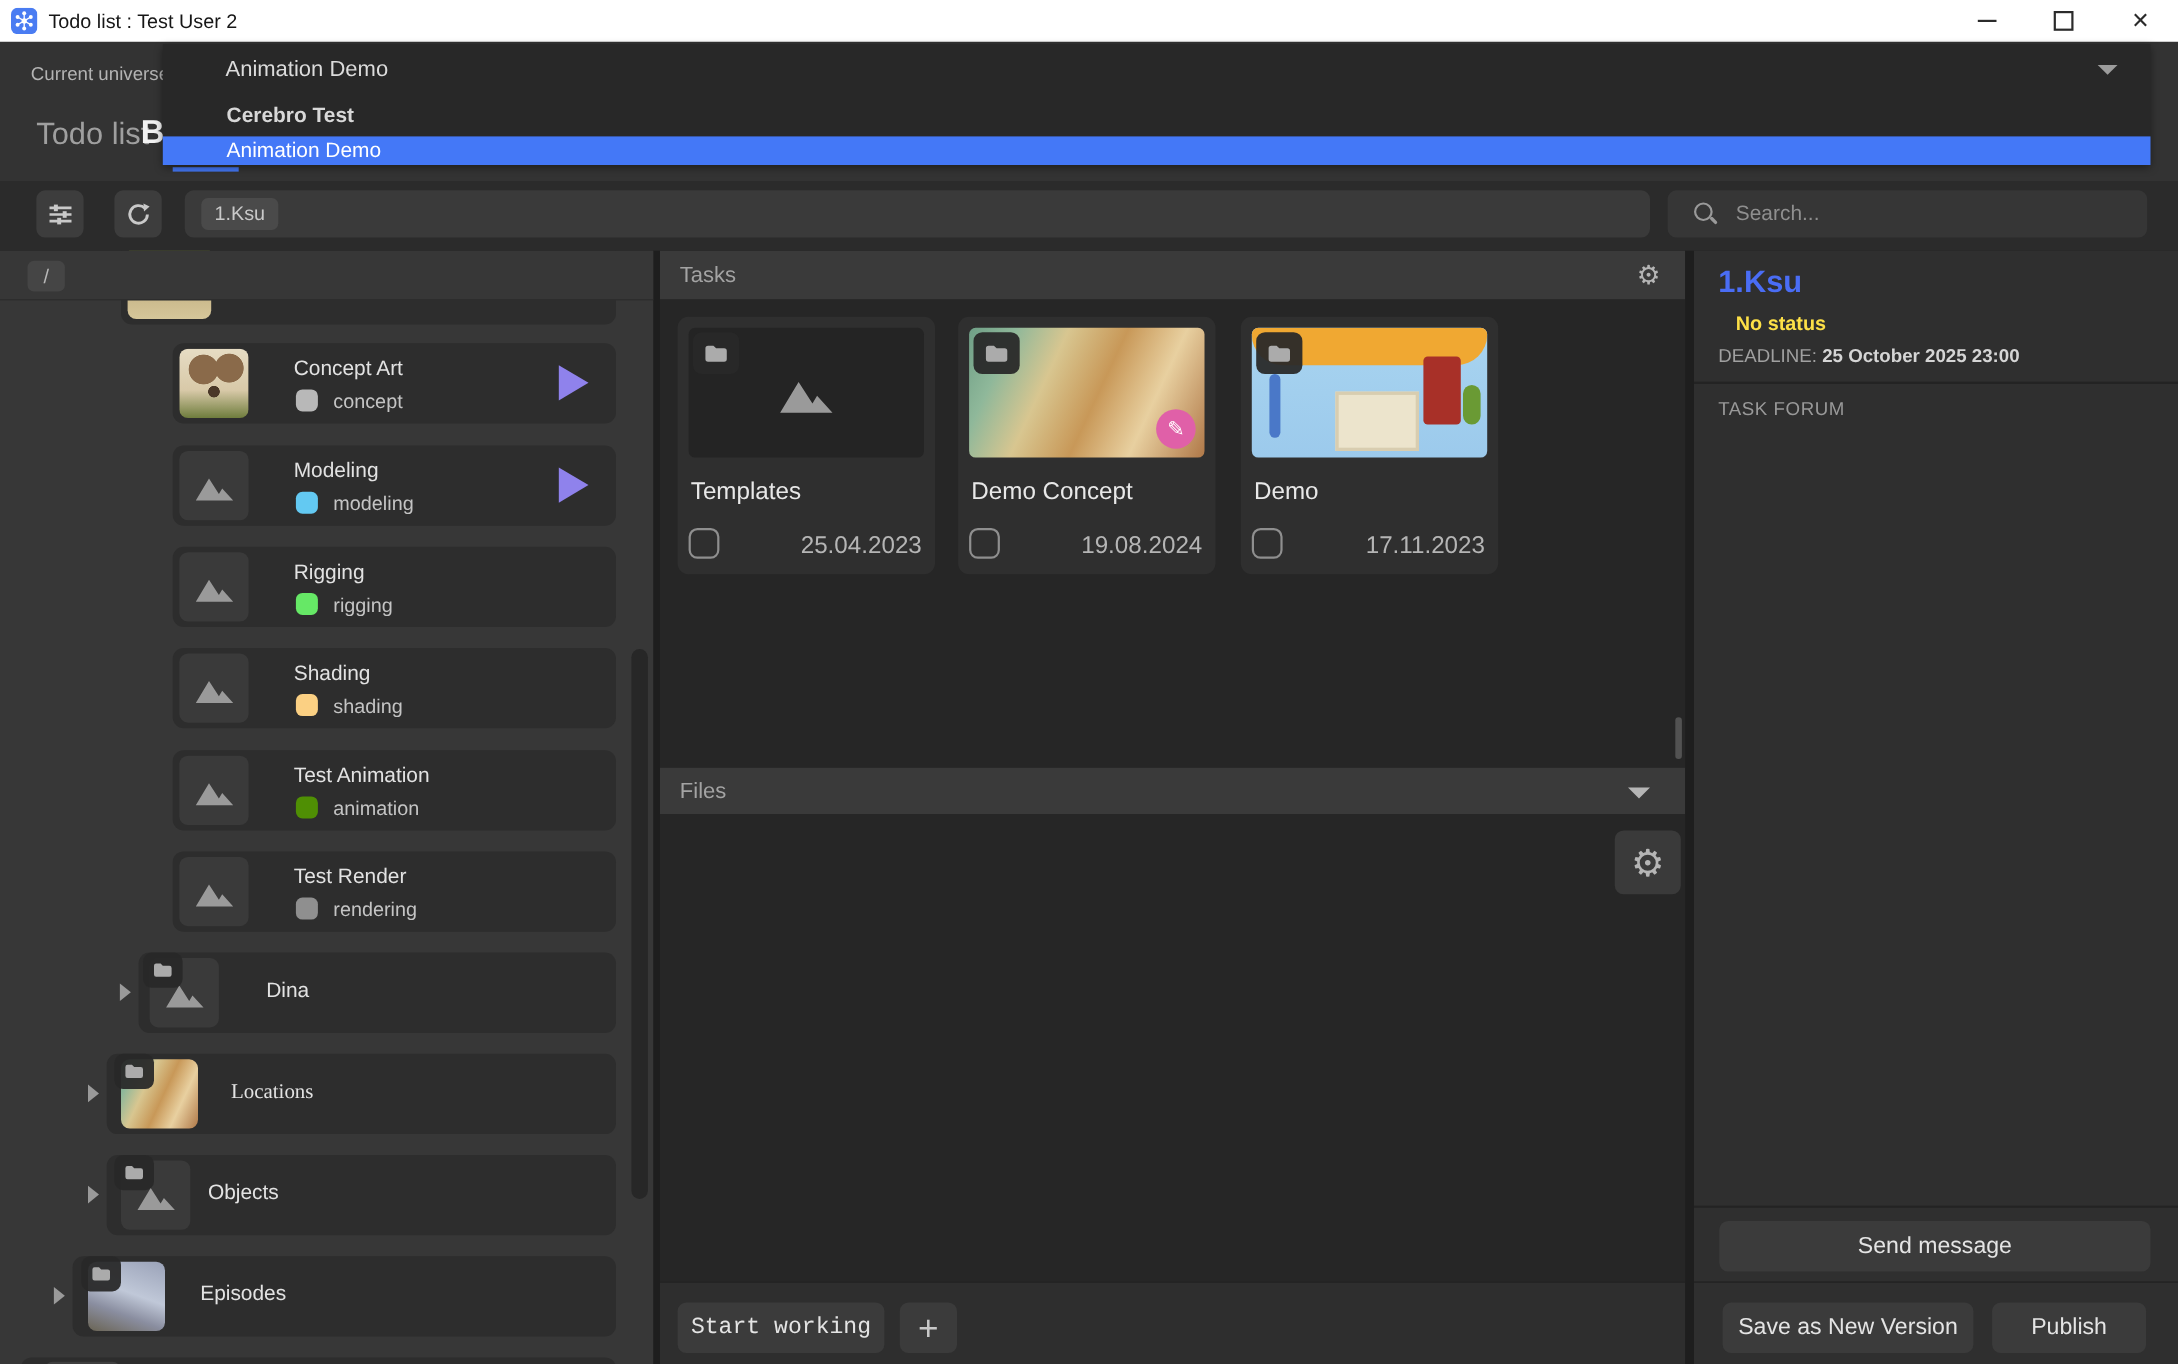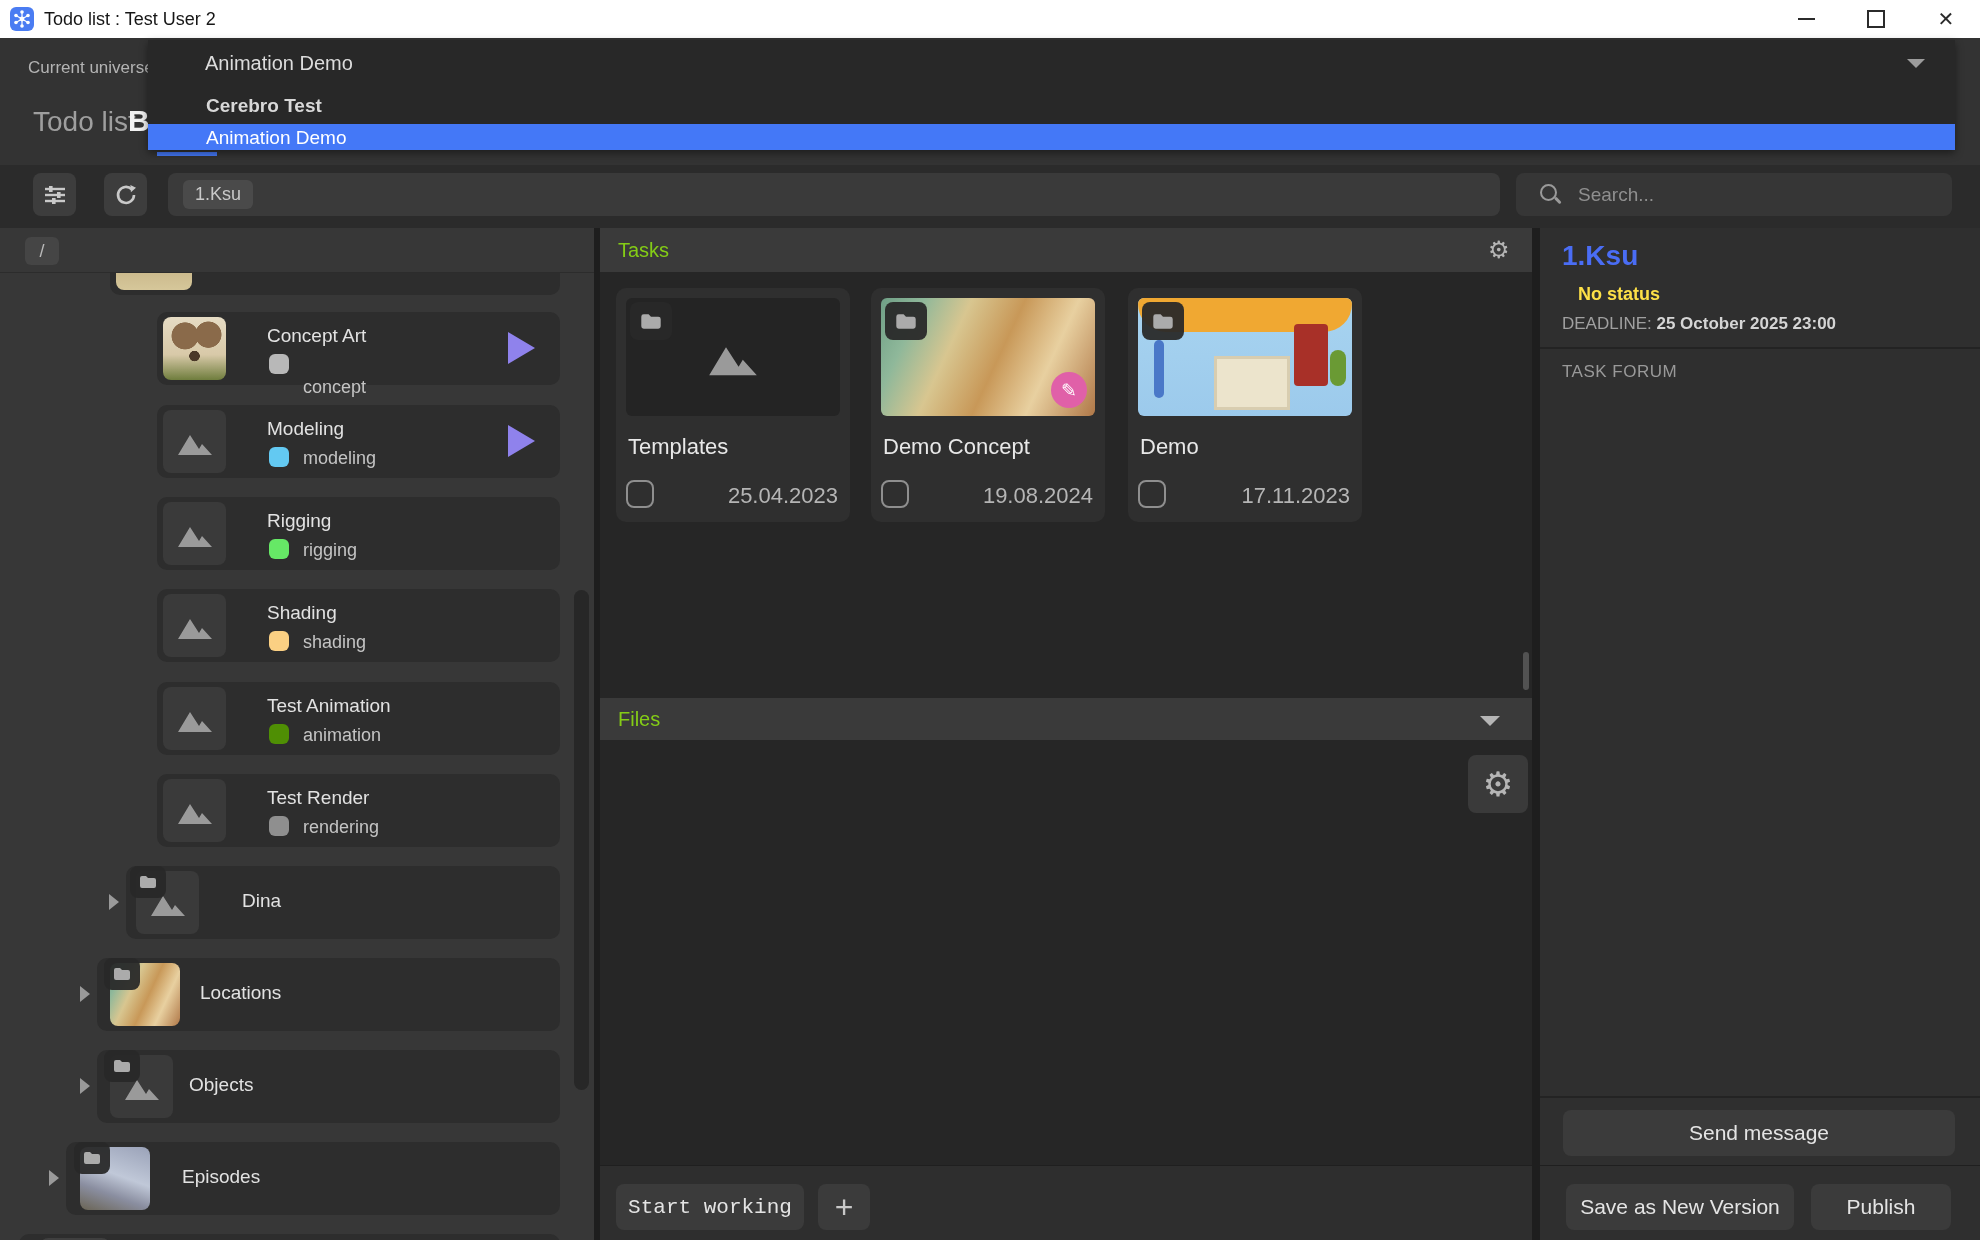--- a/index.html
+++ b/index.html
@@ -73,21 +73,21 @@
   .play{position:absolute;width:0;height:0;border-top:16px solid transparent;border-bottom:16px solid transparent;
         border-left:27px solid #8f82ec;}
   .exp-arrow{position:absolute;width:0;height:0;border-top:8px solid transparent;border-bottom:8px solid transparent;
              border-left:10px solid #9a9a9a;}
   .folder-badge{position:absolute;background:rgba(40,40,40,.94);border-radius:8px;
                 display:flex;align-items:center;justify-content:center;}
   .scrollbar-left{position:absolute;left:574px;top:362px;width:15px;height:500px;background:#272727;border-radius:8px;}
 
   
   .sec-header{position:absolute;left:0;width:932px;height:44px;background:#3a3a3a;}
-  .sec-title{position:absolute;left:18px;top:11px;font-size:20px;color:#84cc16;}
+  .sec-title{position:absolute;left:18px;top:11px;font-size:20px;color:#a3a3a3;}
   .gear{color:#b5b5b5;}
   .files-caret{position:absolute;right:32px;top:18px;width:0;height:0;
                border-left:10px solid transparent;border-right:10px solid transparent;border-top:10px solid #b5b5b5;}
 
   .card{position:absolute;top:60px;width:234px;height:234px;background:#2f2f2f;border-radius:10px;}
   .card-thumb{position:absolute;left:10px;top:10px;width:214px;height:118px;border-radius:6px;overflow:hidden;
               display:flex;align-items:center;justify-content:center;}
   .card-name{position:absolute;left:12px;top:146px;font-size:22px;color:#e8e8e8;}
   .checkbox{position:absolute;left:10px;top:192px;width:24px;height:24px;border:2px solid #8f8f8f;border-radius:8px;}
   .card-date{position:absolute;right:12px;top:195px;font-size:22px;color:#b5b5b5;}
@@ -218,21 +218,21 @@
     </div>
 
     <div class="row" style="left:110px;top:-6px;width:450px;height:73px;">
       <div class="thumb t-dogwalk" style="left:6px;top:2px;width:76px;height:66px;"></div>
     </div>
 
     <div class="row" style="left:157px;top:84px;width:403px;height:73px;">
       <div class="thumb t-dogface" style="left:6px;top:5px;width:63px;height:63px;"></div>
       <span class="row-title" style="left:110px;top:13px;">Concept Art</span>
       <div class="swatch" style="left: 112px; top: 42px; background-color: rgb(184, 184, 184);"></div>
-      <span class="sub-label" style="left:146px;top:43px;margin-top:22px;">concept</span>
+      <span class="sub-label" style="left:146px;top:43px;">concept</span>
       <div class="play" style="left:351px;top:20px;"></div>
     </div>
 
     <div class="row" style="left:157px;top:177px;width:403px;height:73px;">
       <div class="thumb" style="left:6px;top:5px;width:63px;height:63px;">
         <svg width="38" height="30" viewBox="0 0 38 30">
           <polygon points="2,28 14,8 23,22 26,17 36,28" fill="#9a9a9a"></polygon>
           </svg>
       </div>
       <span class="row-title" style="left:110px;top:13px;">Modeling</span>
@@ -301,21 +301,21 @@
     </div>
 
     <div class="exp-arrow" style="left:80px;top:758px;"></div>
     <div class="row" style="left:97px;top:730px;width:463px;height:73px;">
       <div class="thumb t-village" style="left:13px;top:5px;width:70px;height:63px;"></div>
       <div class="folder-badge" style="left:7px;top:0px;width:36px;height:32px;">
         <svg width="18" height="14" viewBox="0 0 18 14">
           <path d="M1 3 q0-2 2-2 h4 l2 2 h6 q2 0 2 2 v6 q0 2-2 2 h-12 q-2 0-2-2 z" fill="#ababab"></path>
           </svg>
       </div>
-      <span class="row-title" style="left:103px;top:24px;">Locations</span>
+      <span class="row-title" style="left:113px;top:24px;font-family:Liberation Serif, serif;">Locations</span>
     </div>
 
     <div class="exp-arrow" style="left:80px;top:850px;"></div>
     <div class="row" style="left:97px;top:822px;width:463px;height:73px;">
       <div class="thumb" style="left:13px;top:5px;width:63px;height:63px;">
         <svg width="38" height="30" viewBox="0 0 38 30">
           <polygon points="2,28 14,8 23,22 26,17 36,28" fill="#9a9a9a"></polygon>
           </svg>
       </div>
       <div class="folder-badge" style="left:7px;top:0px;width:36px;height:32px;">

